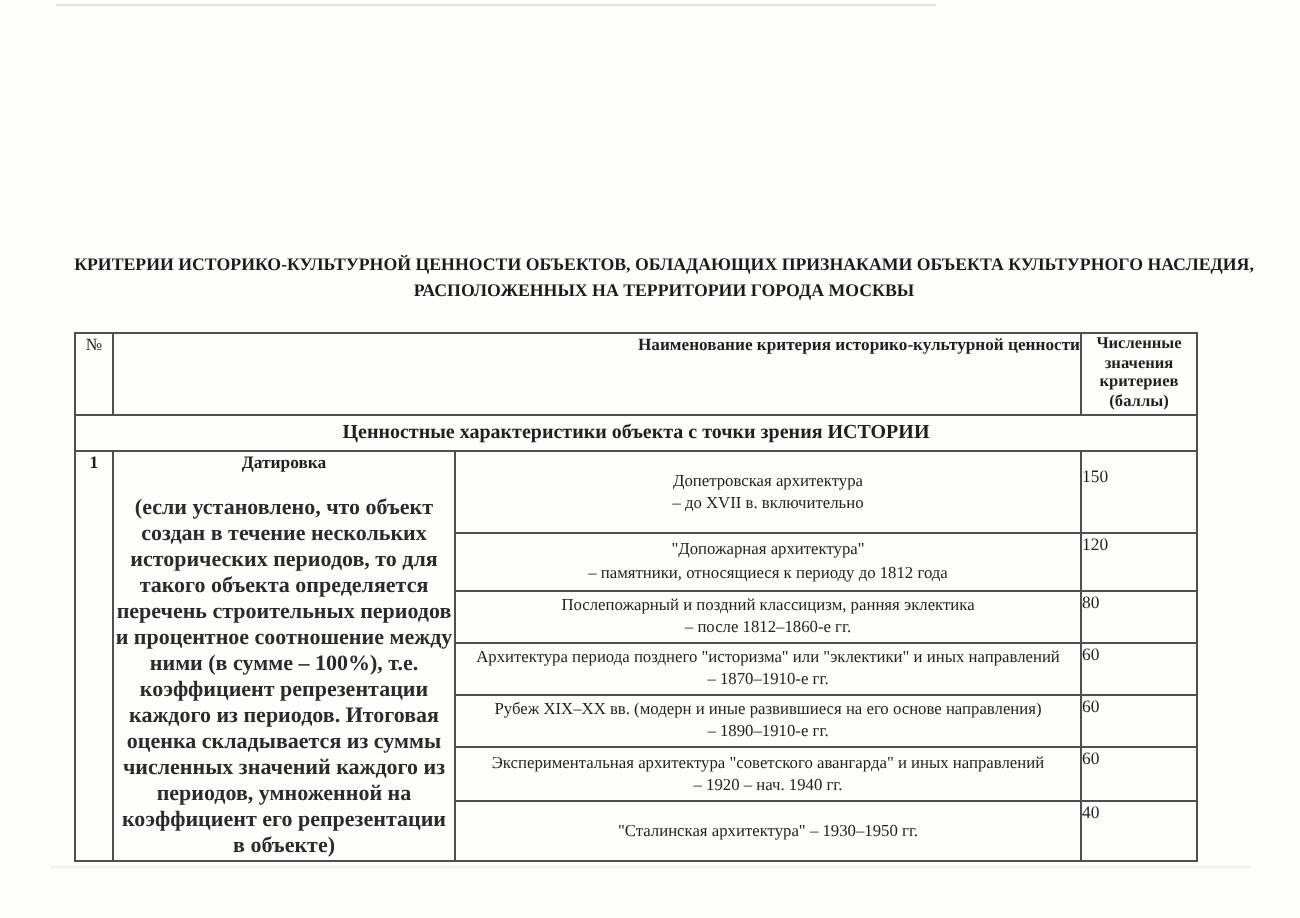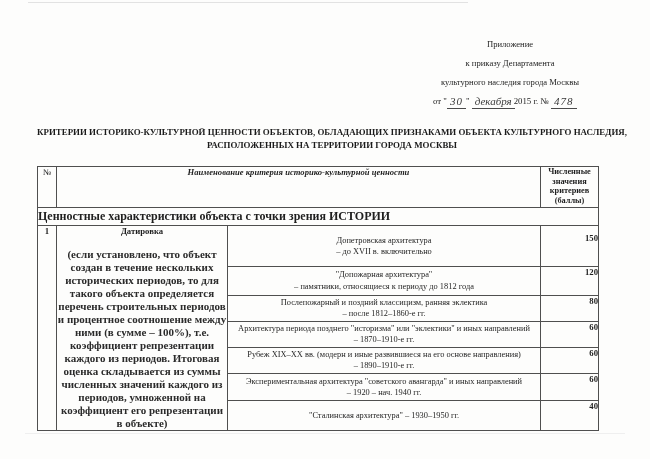--- a/index.html
+++ b/index.html
@@ -68,32 +68,32 @@
   table.main td{
     border:1px solid #4f4f4f;
     padding:0;
     overflow:hidden;
   }
   td.hdr-num{
     vertical-align:top;text-align:center;
     padding-top:3px;font-size:8.6px;
   }
   td.hdr-name{
-    vertical-align:top;text-align:center;
-    font-weight:bold;padding-top:4px;font-size:8.6px;font-style:italic;
+    vertical-align:top;text-align:right;
+    font-weight:bold;padding-top:4px;font-size:8.6px;
   }
   td.hdr-values{
     vertical-align:top;text-align:center;
     font-weight:bold;
     padding:3px 2px 0 4px;
     font-size:8.3px;line-height:9.6px;
   }
   td.section-cell{
-    text-align:left;font-weight:bold;
-    font-size:12px;
+    text-align:center;font-weight:bold;
+    font-size:10px;
     vertical-align:middle;
   }
   td.num-body{
     vertical-align:top;text-align:center;
     padding-top:52px;
     font-weight:bold;font-size:8.8px;
   }
   td.datirovka-cell{
     vertical-align:top;
     text-align:center;
@@ -108,39 +108,33 @@
     color:#2b2b2b;
   }
   td.crit-cell{
     vertical-align:middle;text-align:center;
     padding:1px 6px;
   }
   .crit-line{
     font-size:8.4px;line-height:11.3px;text-align:center;
   }
   td.value-cell{
-    vertical-align:top;text-align:right;
+    vertical-align:top;text-align:left;
     padding-top:4px;
-    font-weight:bold;font-size:8.7px;
+    font-weight:normal;font-size:8.7px;
   }
   td.value-cell.first{padding-top:7px;}
 </style>
 </head>
 <body>
 
 <div class="page">
   <div class="scan-artifact-top"></div>
   <div class="scan-artifact-bottom"></div>
 
-  <div class="doc-header">
-    <div>Приложение</div>
-    <div>к приказу Департамента</div>
-    <div>культурного наследия города Москвы</div>
-    <div class="date-line"><span>от "</span><span class="hw">30</span><span>" </span><span class="hw hw-month">декабря</span><span>2015 г. № </span><span class="hw">478</span></div>
-  </div>
 
   <div class="doc-title">КРИТЕРИИ ИСТОРИКО-КУЛЬТУРНОЙ ЦЕННОСТИ ОБЪЕКТОВ, ОБЛАДАЮЩИХ ПРИЗНАКАМИ ОБЪЕКТА КУЛЬТУРНОГО НАСЛЕДИЯ, РАСПОЛОЖЕННЫХ НА ТЕРРИТОРИИ ГОРОДА МОСКВЫ</div>
 
   <table class="main">
     <colgroup>
       <col style="width:19px">
       <col style="width:171px">
       <col style="width:313px">
       <col style="width:58px">
     </colgroup>

